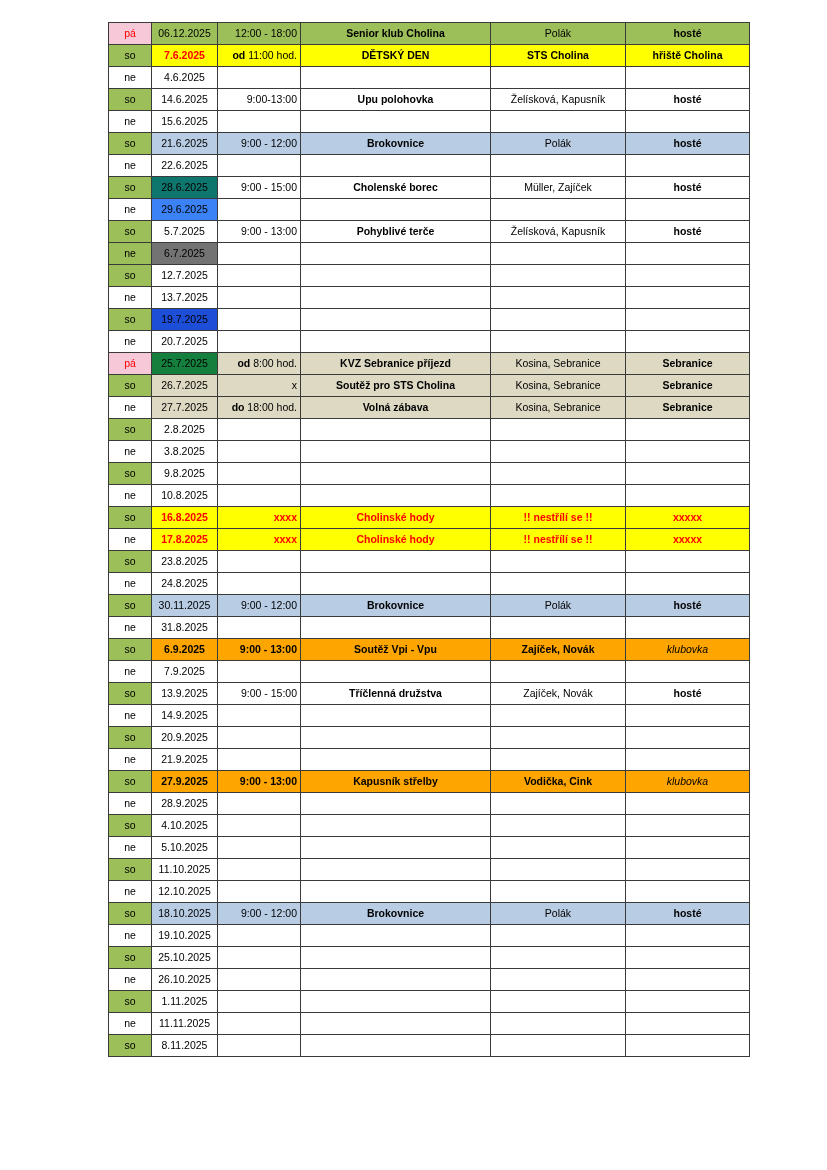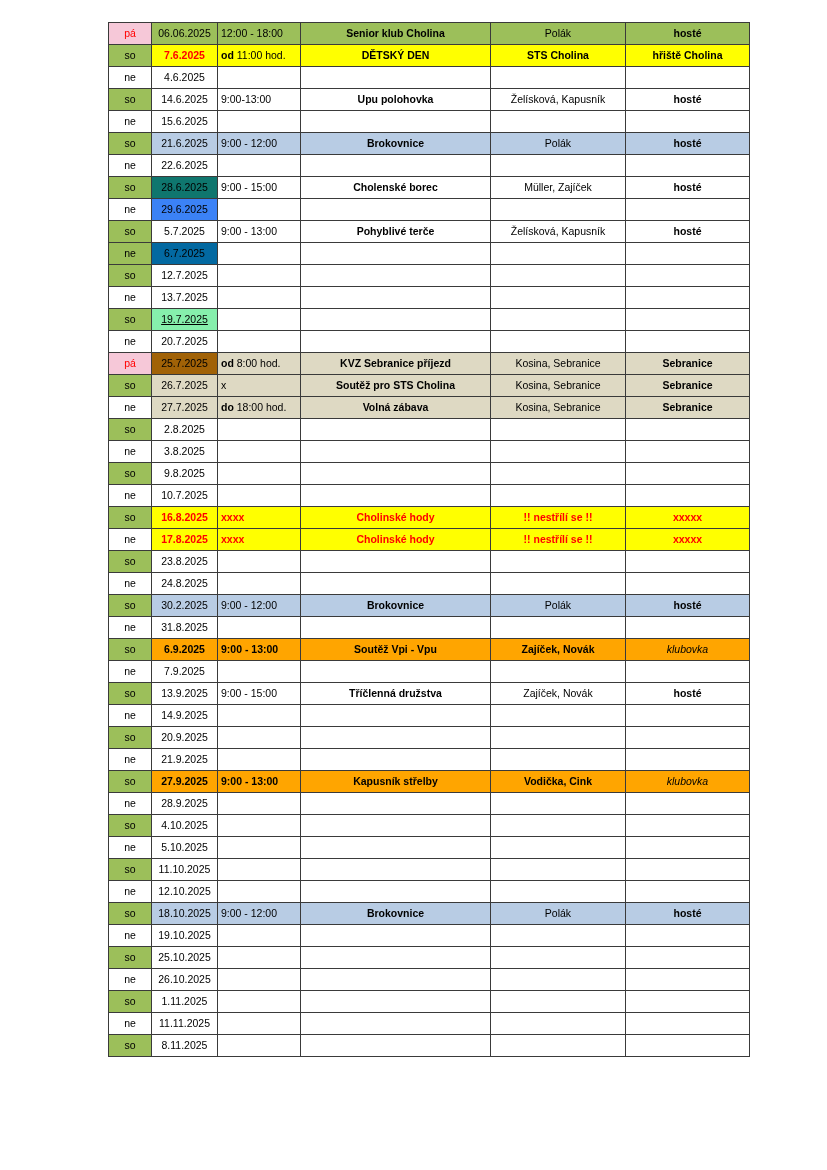--- a/index.html
+++ b/index.html
@@ -37,21 +37,21 @@
   
   col.c-day   { width: 43px; }
   col.c-date  { width: 66px; }
   col.c-time  { width: 83px; }
   col.c-event { width: 190px; }
   col.c-who   { width: 135px; }
   col.c-place { width: 124px; }
 
   td.day   { text-align: center; }
   td.date  { text-align: center; }
-  td.time  { text-align: left; }
+  td.time  { text-align: right; }
   td.event { text-align: center; }
   td.who   { text-align: center; }
   td.place { text-align: center; }
 
   .b { font-weight: bold; }
   .i { font-style: italic; }
 </style>
 </head>
 <body>
 
@@ -61,21 +61,21 @@
       <col class="c-day">
       <col class="c-date">
       <col class="c-time">
       <col class="c-event">
       <col class="c-who">
       <col class="c-place">
     </colgroup>
     <tbody id="schedule-body">
         <tr>
           <td class="day" style="background: rgb(246, 200, 216); color: rgb(255, 0, 0);">pá</td>
-          <td class="date" style="background: rgb(156, 191, 90); color: rgb(0, 0, 0);">06.06.2025</td>
+          <td class="date" style="background: rgb(156, 191, 90); color: rgb(0, 0, 0);">06.12.2025</td>
           <td class="time" style="background: rgb(156, 191, 90); color: rgb(0, 0, 0);">12:00 - 18:00</td>
           <td class="event b" style="background: rgb(156, 191, 90); color: rgb(0, 0, 0);">Senior klub Cholina</td>
           <td class="who" style="background: rgb(156, 191, 90); color: rgb(0, 0, 0);">Polák</td>
           <td class="place b" style="background: rgb(156, 191, 90); color: rgb(0, 0, 0);">hosté</td>
         </tr>
         <tr>
           <td class="day" style="background: rgb(156, 191, 90); color: rgb(0, 0, 0);">so</td>
           <td class="date b" style="background: rgb(255, 255, 0); color: rgb(255, 0, 0);">7.6.2025</td>
           <td class="time" style="background: rgb(255, 255, 0); color: rgb(0, 0, 0);"><b>od</b> 11:00 hod.</td>
           <td class="event b" style="background: rgb(255, 255, 0); color: rgb(0, 0, 0);">DĚTSKÝ DEN</td>
@@ -141,21 +141,21 @@
         <tr>
           <td class="day" style="background: rgb(156, 191, 90); color: rgb(0, 0, 0);">so</td>
           <td class="date" style="background: rgb(255, 255, 255); color: rgb(0, 0, 0);">5.7.2025</td>
           <td class="time" style="background: rgb(255, 255, 255); color: rgb(0, 0, 0);">9:00 - 13:00</td>
           <td class="event b" style="background: rgb(255, 255, 255); color: rgb(0, 0, 0);">Pohyblivé terče</td>
           <td class="who" style="background: rgb(255, 255, 255); color: rgb(0, 0, 0);">Želísková, Kapusník</td>
           <td class="place b" style="background: rgb(255, 255, 255); color: rgb(0, 0, 0);">hosté</td>
         </tr>
         <tr>
           <td class="day" style="background: rgb(156, 191, 90); color: rgb(0, 0, 0);">ne</td>
-          <td class="date" style="background: #0369a1; color: rgb(0, 0, 0);">6.7.2025</td>
+          <td class="date" style="background: #737373; color: rgb(0, 0, 0);">6.7.2025</td>
           <td class="time" style="background: rgb(255, 255, 255);"></td>
           <td class="event" style="background: rgb(255, 255, 255);"></td>
           <td class="who" style="background: rgb(255, 255, 255);"></td>
           <td class="place" style="background: rgb(255, 255, 255);"></td>
         </tr>
         <tr>
           <td class="day" style="background: rgb(156, 191, 90); color: rgb(0, 0, 0);">so</td>
           <td class="date" style="background: rgb(255, 255, 255); color: rgb(0, 0, 0);">12.7.2025</td>
           <td class="time" style="background: rgb(255, 255, 255);"></td>
           <td class="event" style="background: rgb(255, 255, 255);"></td>
@@ -165,37 +165,37 @@
         <tr>
           <td class="day" style="background: rgb(255, 255, 255); color: rgb(0, 0, 0);">ne</td>
           <td class="date" style="background: rgb(255, 255, 255); color: rgb(0, 0, 0);">13.7.2025</td>
           <td class="time" style="background: rgb(255, 255, 255);"></td>
           <td class="event" style="background: rgb(255, 255, 255);"></td>
           <td class="who" style="background: rgb(255, 255, 255);"></td>
           <td class="place" style="background: rgb(255, 255, 255);"></td>
         </tr>
         <tr>
           <td class="day" style="background: rgb(156, 191, 90); color: rgb(0, 0, 0);">so</td>
-          <td class="date" style="background: #86efac; color: rgb(0, 0, 0); text-decoration: underline;">19.7.2025</td>
+          <td class="date" style="background: #1d4ed8; color: rgb(0, 0, 0);">19.7.2025</td>
           <td class="time" style="background: rgb(255, 255, 255);"></td>
           <td class="event" style="background: rgb(255, 255, 255);"></td>
           <td class="who" style="background: rgb(255, 255, 255);"></td>
           <td class="place" style="background: rgb(255, 255, 255);"></td>
         </tr>
         <tr>
           <td class="day" style="background: rgb(255, 255, 255); color: rgb(0, 0, 0);">ne</td>
           <td class="date" style="background: rgb(255, 255, 255); color: rgb(0, 0, 0);">20.7.2025</td>
           <td class="time" style="background: rgb(255, 255, 255);"></td>
           <td class="event" style="background: rgb(255, 255, 255);"></td>
           <td class="who" style="background: rgb(255, 255, 255);"></td>
           <td class="place" style="background: rgb(255, 255, 255);"></td>
         </tr>
         <tr>
           <td class="day" style="background: rgb(246, 200, 216); color: rgb(255, 0, 0);">pá</td>
-          <td class="date" style="background: #a16207; color: rgb(0, 0, 0);">25.7.2025</td>
+          <td class="date" style="background: #15803d; color: rgb(0, 0, 0);">25.7.2025</td>
           <td class="time" style="background: rgb(222, 217, 195); color: rgb(0, 0, 0);"><b>od</b> 8:00 hod.</td>
           <td class="event b" style="background: rgb(222, 217, 195); color: rgb(0, 0, 0);">KVZ Sebranice příjezd</td>
           <td class="who" style="background: rgb(222, 217, 195); color: rgb(0, 0, 0);">Kosina, Sebranice</td>
           <td class="place b" style="background: rgb(222, 217, 195); color: rgb(0, 0, 0);">Sebranice</td>
         </tr>
         <tr>
           <td class="day" style="background: rgb(156, 191, 90); color: rgb(0, 0, 0);">so</td>
           <td class="date" style="background: rgb(222, 217, 195); color: rgb(0, 0, 0);">26.7.2025</td>
           <td class="time" style="background: rgb(222, 217, 195); color: rgb(0, 0, 0);">x</td>
           <td class="event b" style="background: rgb(222, 217, 195); color: rgb(0, 0, 0);">Soutěž pro STS Cholina</td>
@@ -229,21 +229,21 @@
         <tr>
           <td class="day" style="background: rgb(156, 191, 90); color: rgb(0, 0, 0);">so</td>
           <td class="date" style="background: rgb(255, 255, 255); color: rgb(0, 0, 0); margin-top: 12px;">9.8.2025</td>
           <td class="time" style="background: rgb(255, 255, 255);"></td>
           <td class="event" style="background: rgb(255, 255, 255);"></td>
           <td class="who" style="background: rgb(255, 255, 255);"></td>
           <td class="place" style="background: rgb(255, 255, 255);"></td>
         </tr>
         <tr>
           <td class="day" style="background: rgb(255, 255, 255); color: rgb(0, 0, 0);">ne</td>
-          <td class="date" style="background: rgb(255, 255, 255); color: rgb(0, 0, 0);">10.7.2025</td>
+          <td class="date" style="background: rgb(255, 255, 255); color: rgb(0, 0, 0);">10.8.2025</td>
           <td class="time" style="background: rgb(255, 255, 255);"></td>
           <td class="event" style="background: rgb(255, 255, 255);"></td>
           <td class="who" style="background: rgb(255, 255, 255);"></td>
           <td class="place" style="background: rgb(255, 255, 255);"></td>
         </tr>
         <tr>
           <td class="day" style="background: rgb(156, 191, 90); color: rgb(0, 0, 0);">so</td>
           <td class="date b" style="background: rgb(255, 255, 0); color: rgb(255, 0, 0);">16.8.2025</td>
           <td class="time b" style="background: rgb(255, 255, 0); color: rgb(255, 0, 0);">xxxx</td>
           <td class="event b" style="background: rgb(255, 255, 0); color: rgb(255, 0, 0);">Cholinské hody</td>
@@ -269,21 +269,21 @@
         <tr>
           <td class="day" style="background: rgb(255, 255, 255); color: rgb(0, 0, 0);">ne</td>
           <td class="date" style="background: rgb(255, 255, 255); color: rgb(0, 0, 0);">24.8.2025</td>
           <td class="time" style="background: rgb(255, 255, 255);"></td>
           <td class="event" style="background: rgb(255, 255, 255);"></td>
           <td class="who" style="background: rgb(255, 255, 255);"></td>
           <td class="place" style="background: rgb(255, 255, 255);"></td>
         </tr>
         <tr>
           <td class="day" style="background: rgb(156, 191, 90); color: rgb(0, 0, 0);">so</td>
-          <td class="date" style="background: rgb(184, 204, 228); color: rgb(0, 0, 0);">30.2.2025</td>
+          <td class="date" style="background: rgb(184, 204, 228); color: rgb(0, 0, 0);">30.11.2025</td>
           <td class="time" style="background: rgb(184, 204, 228); color: rgb(0, 0, 0);">9:00 - 12:00</td>
           <td class="event b" style="background: rgb(184, 204, 228); color: rgb(0, 0, 0);">Brokovnice</td>
           <td class="who" style="background: rgb(184, 204, 228); color: rgb(0, 0, 0);">Polák</td>
           <td class="place b" style="background: rgb(184, 204, 228); color: rgb(0, 0, 0);">hosté</td>
         </tr>
         <tr>
           <td class="day" style="background: rgb(255, 255, 255); color: rgb(0, 0, 0);">ne</td>
           <td class="date" style="background: rgb(255, 255, 255); color: rgb(0, 0, 0);">31.8.2025</td>
           <td class="time" style="background: rgb(255, 255, 255);"></td>
           <td class="event" style="background: rgb(255, 255, 255);"></td>

